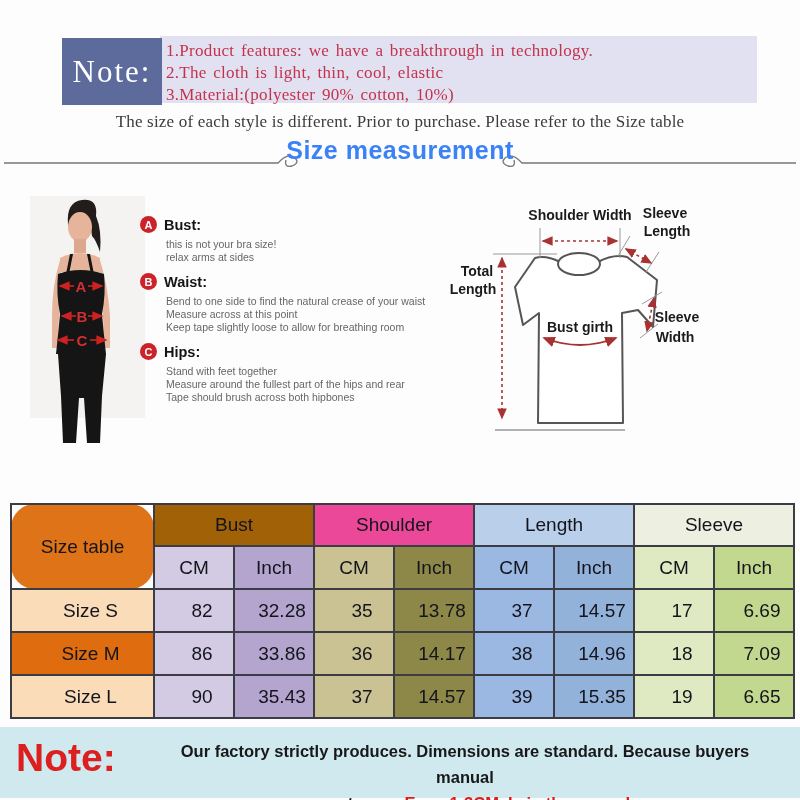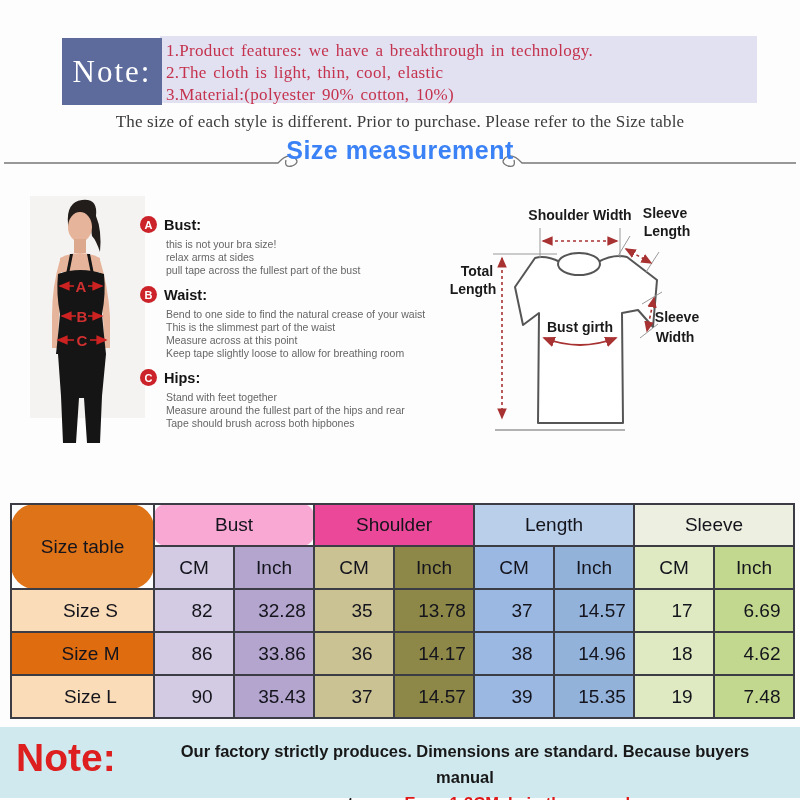--- a/index.html
+++ b/index.html
@@ -39,21 +39,21 @@
   .shirt-svg{position:absolute;left:446px;top:192px;}
 
   
   .size-table{position:absolute;left:10px;top:503px;border-collapse:collapse;table-layout:fixed;}
   .size-table td{border:2px solid #3c3c44;text-align:center;font-size:19px;color:#14141c;
                  padding:0;overflow:hidden;}
   .tr-group td{height:40px;}
   .tr-sub td{height:41px;}
   .tr-data td{height:41px;padding-left:16px;}
   .c-corner{background:#df7317;color:#8b1a10;font-size:20px;border-radius:24px;}
-  .c-bust-g{background:#f9a8d4;border-radius:12px;} .c-bust-cm{background:#d2cbe3;} .c-bust-in{background:#b3a5cd;}
+  .c-bust-g{background:#a16207;} .c-bust-cm{background:#d2cbe3;} .c-bust-in{background:#b3a5cd;}
   .c-sho-g{background:#ec4899;}  .c-sho-cm{background:#cac293;}  .c-sho-in{background:#8d8748;}
   .c-len-g{background:#bacfe9;}  .c-len-cm{background:#9bb8e2;}  .c-len-in{background:#92b2da;}
   .c-slv-g{background:#edf0e0;}  .c-slv-cm{background:#dfe9c2;}  .c-slv-in{background:#c3d88f;}
   .c-label{background:#fadcb8;}
   .c-label-m{background:#e06c10;color:#7a1508;}
 
   
   .bottom-note{position:absolute;left:0;top:727px;width:800px;height:71px;background:#cfe9ef;}
   .bn-label{position:absolute;left:16px;top:9px;font-size:39px;font-weight:bold;color:#dd1f1f;}
   .bn-text{position:absolute;left:150px;top:11px;width:630px;text-align:center;
@@ -118,29 +118,27 @@
   </svg>
 
   <div class="guide">
     <div class="g-block">
       <div class="g-head">
         <span class="g-circle">A</span>
         <span>Bust:</span>
       </div>
       <div class="g-line">this is not your bra size!</div>
       <div class="g-line">relax arms at sides</div>
-      <div class="g-line">pull tape across the fullest part of the bust</div>
     </div>
     <div class="g-block">
       <div class="g-head">
         <span class="g-circle">B</span>
         <span>Waist:</span>
       </div>
       <div class="g-line">Bend  to one side to find the natural crease of your waist</div>
-      <div class="g-line">This is the slimmest part of the waist</div>
       <div class="g-line">Measure across at this point</div>
       <div class="g-line">Keep tape slightly loose to allow for breathing room</div>
     </div>
     <div class="g-block">
       <div class="g-head">
         <span class="g-circle">C</span>
         <span>Hips:</span>
       </div>
       <div class="g-line">Stand with feet together</div>
       <div class="g-line">Measure around the fullest part of the hips and rear</div>
@@ -226,32 +224,32 @@
     </tr>
     <tr class="tr-data">
       <td class="c-label-m">Size M</td>
       <td class="c-bust-cm">86</td>
       <td class="c-bust-in">33.86</td>
       <td class="c-sho-cm">36</td>
       <td class="c-sho-in">14.17</td>
       <td class="c-len-cm">38</td>
       <td class="c-len-in">14.96</td>
       <td class="c-slv-cm">18</td>
-      <td class="c-slv-in">4.62</td>
+      <td class="c-slv-in">7.09</td>
     </tr>
     <tr class="tr-data">
       <td class="c-label">Size L</td>
       <td class="c-bust-cm">90</td>
       <td class="c-bust-in">35.43</td>
       <td class="c-sho-cm">37</td>
       <td class="c-sho-in">14.57</td>
       <td class="c-len-cm">39</td>
       <td class="c-len-in">15.35</td>
       <td class="c-slv-cm">19</td>
-      <td class="c-slv-in">7.48</td>
+      <td class="c-slv-in">6.65</td>
     </tr>
   </tbody>
     </table>
 
   <div class="bottom-note">
     <div class="bn-label">Note:</div>
     <div class="bn-text">
       <div>Our factory strictly produces. Dimensions are standard. Because buyers manual</div>
       <div><span>measurement error. </span><span class="bn-red">Error 1-3CM. Is in the normal range.</span></div>
     </div>

